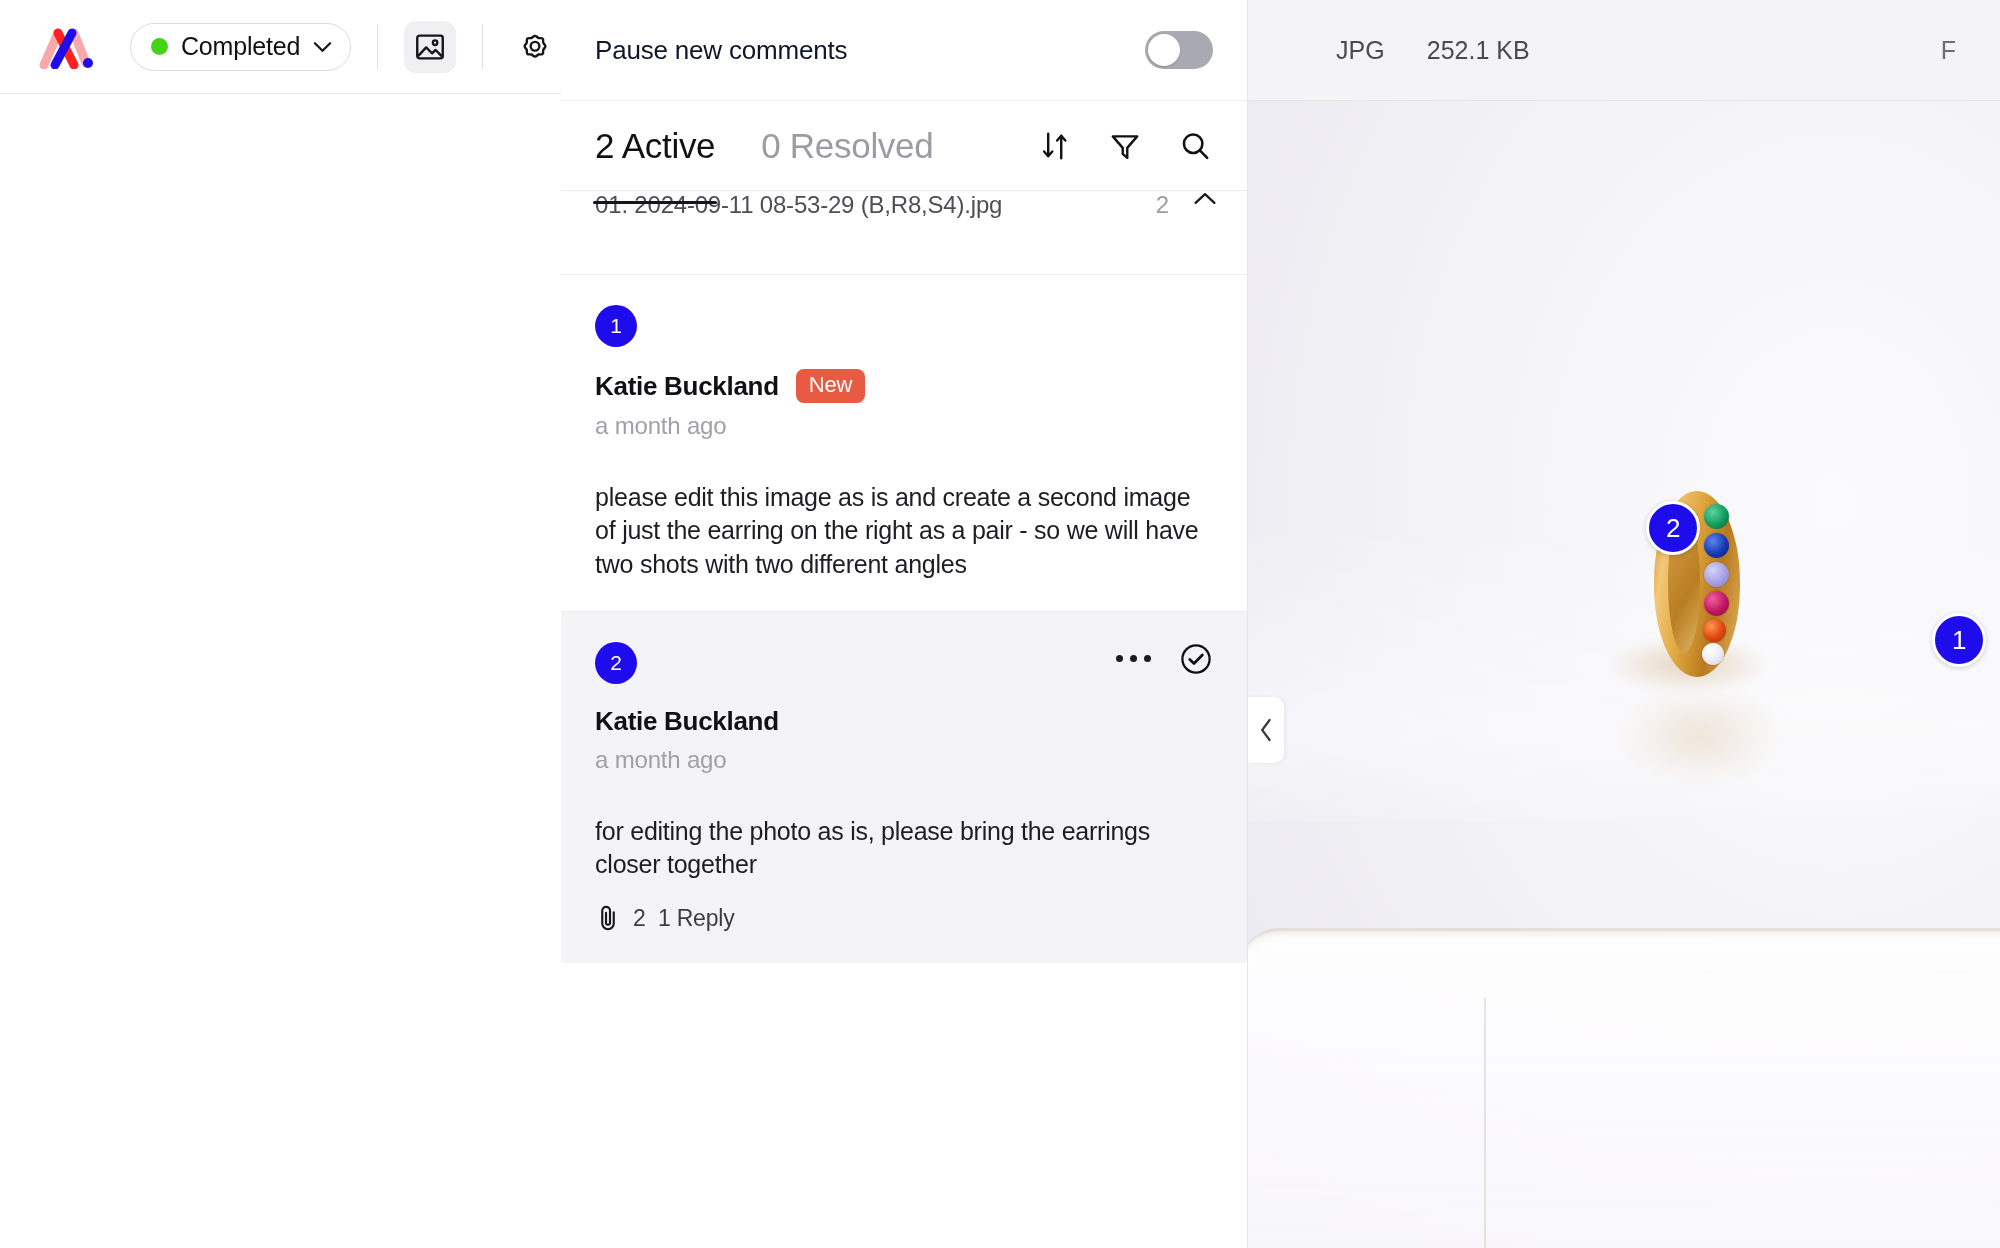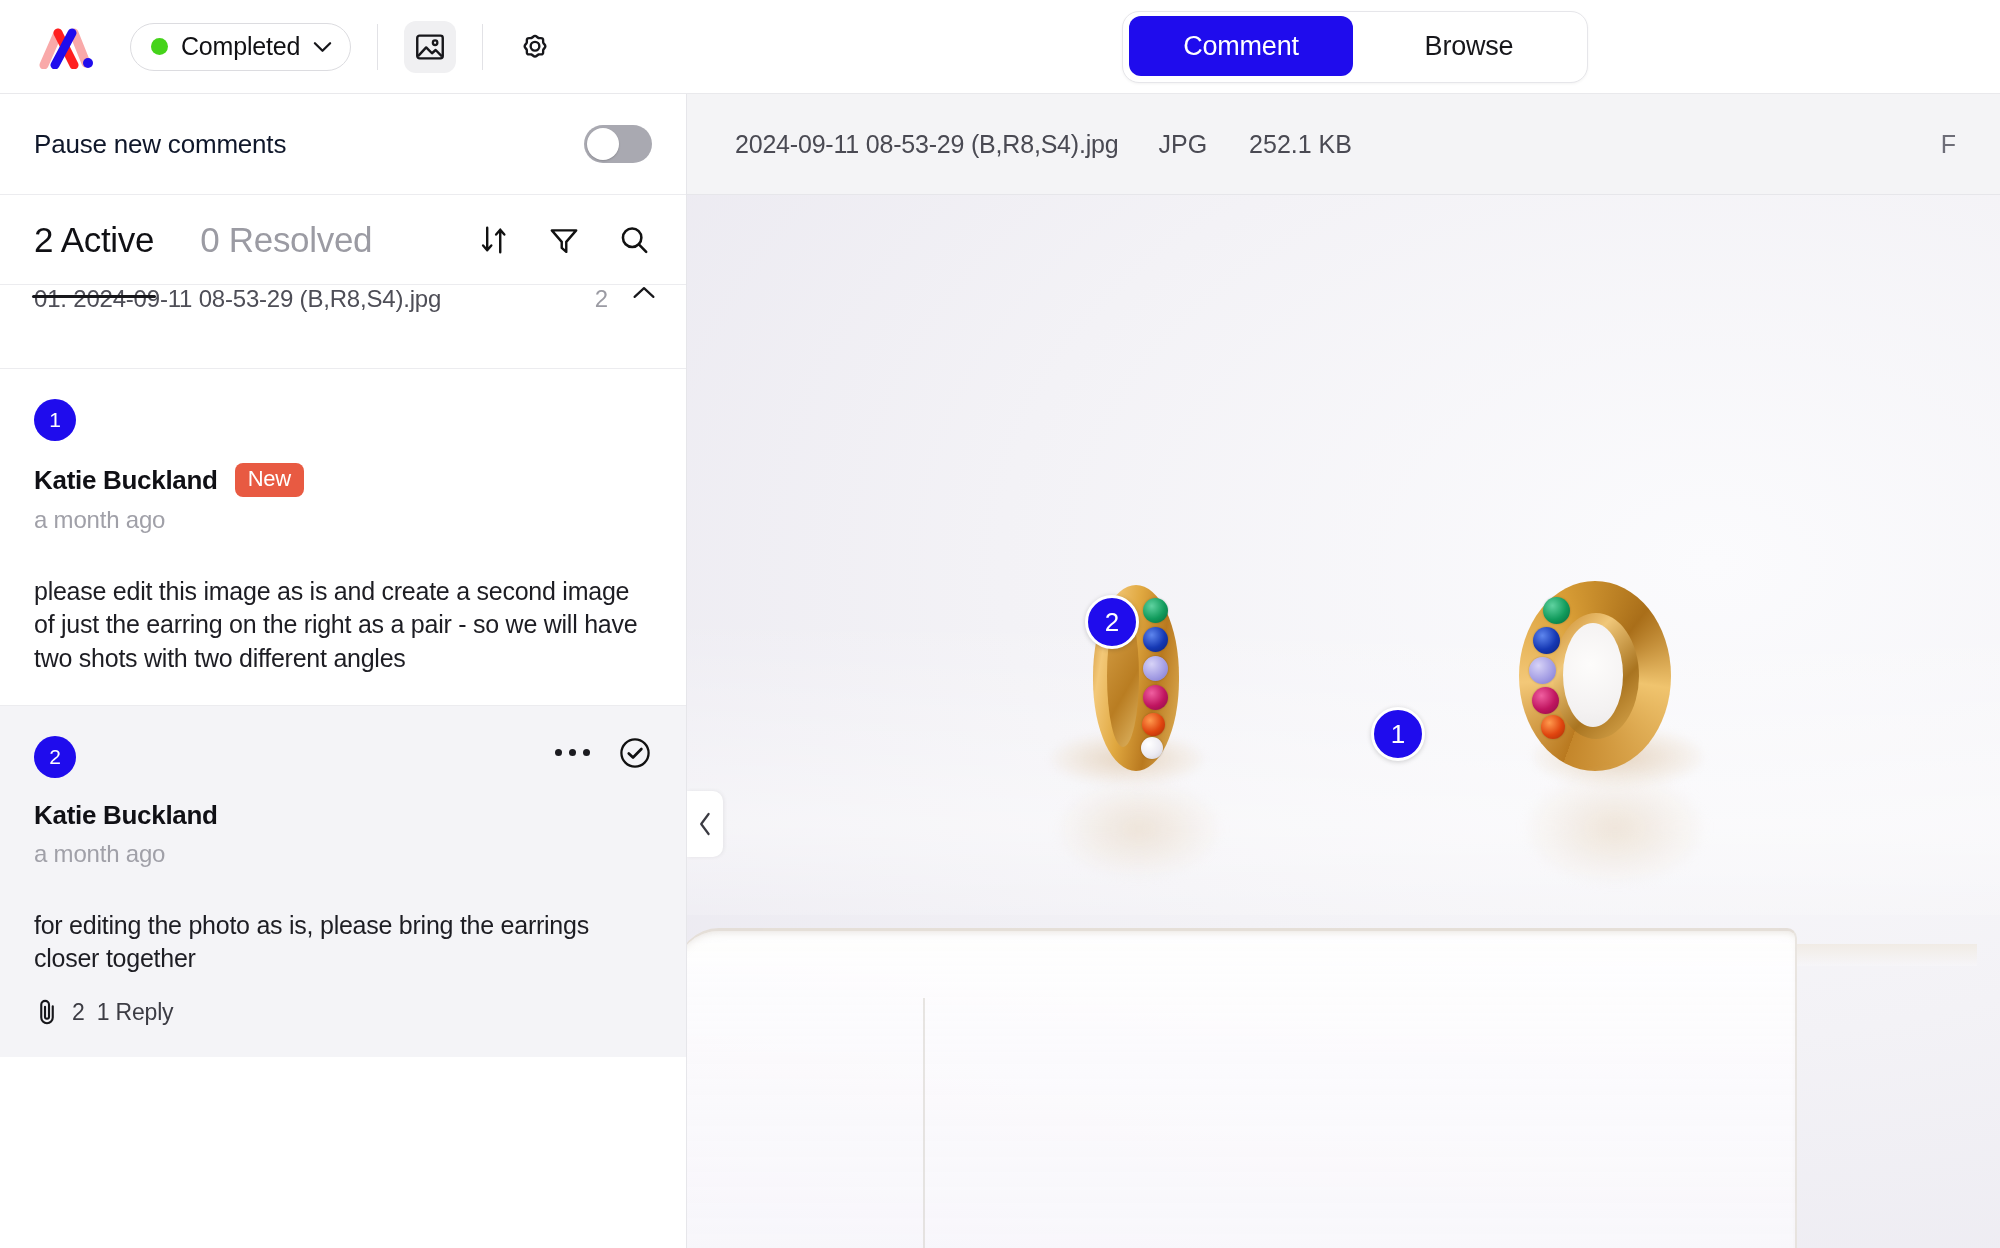--- a/index.html
+++ b/index.html
@@ -3,21 +3,21 @@
 <meta charset="utf-8">
 <style>
   * { box-sizing: border-box; margin: 0; padding: 0; }
   html, body {
     width: 2000px; height: 1248px;
     overflow: hidden;
     background: #ffffff;
     font-family: "Liberation Sans", sans-serif;
     -webkit-font-smoothing: antialiased;
   }
-  .app { width: 2000px; height: 1248px; display: flex; flex-direction: column; }
+  .app { width: 2000px; height: 1248px; display: flex; flex-direction: row; }
 
   
   .topbar {
     height: 94px; min-height: 94px;
     background: #ffffff;
     display: flex; align-items: center;
     position: relative;
     border-bottom: 1px solid #e9e9ec;
   }
   .logo-wrap { margin-left: 36px; width: 60px; height: 46px; display: flex; align-items: center; }
@@ -370,21 +370,20 @@
           <span class="c-meta-num">2</span>
           <span class="c-replies">1 Reply</span>
         </div>
       </div>
 
     </div>
 
     <div class="viewer">
 
       <div class="infobar">
-        <span class="info-name">2024-09-11 08-53-29 (B,R8,S4).jpg</span>
         <span class="info-type">JPG</span>
         <span class="info-size">252.1 KB</span>
         <span class="info-right">F</span>
       </div>
 
       <div class="stage">
 
         <div class="photo">
           <div class="shelf"></div>
           <div class="riser-edge"></div>

